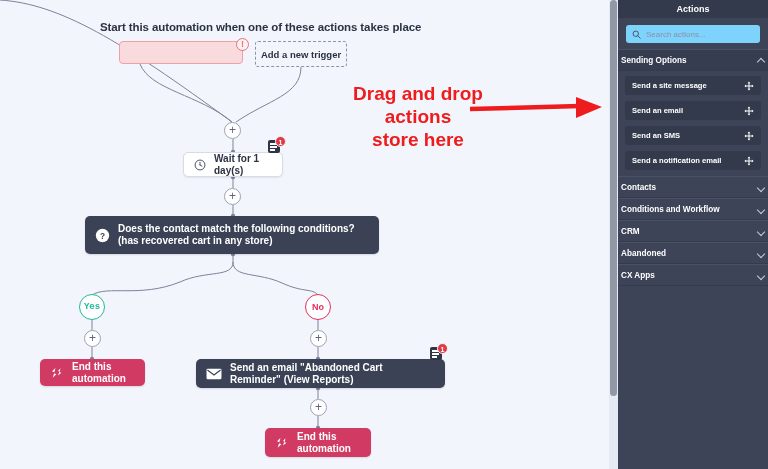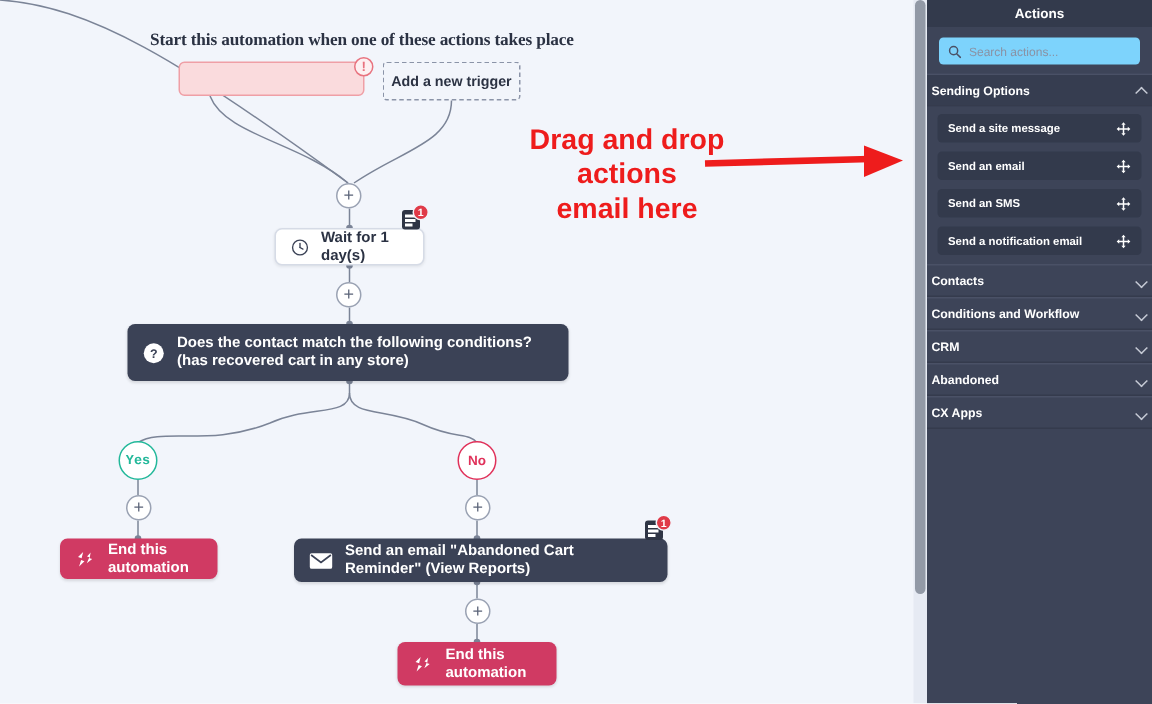--- a/index.html
+++ b/index.html
@@ -27,21 +27,20 @@
   #edges { position: absolute; left: 0; top: 0; width: 618px; height: 469px; }
 
   .heading {
     position: absolute;
     left: 100px; top: 21px;
     font-size: 11.5px;
     font-weight: bold;
     color: #2b3243;
     letter-spacing: -0.1px;
     white-space: nowrap;
-    font-family: Liberation Serif, serif;
   }
 
   .trigger-box {
     position: absolute;
     left: 119px; top: 41px;
     width: 124px; height: 23px;
     background: #fadbdd;
     border: 1px solid #ef9fa6;
     border-radius: 4px;
   }
@@ -395,21 +394,21 @@
           <path d="M6.2 1.2 L2.2 5.0 L5.0 6.0 L3.0 12.4 L7.2 8.4 L4.6 7.4 Z" fill="#fff"></path>
           <path d="M12.0 1.6 L9.2 4.6 L11.0 5.2 L9.0 10.0 L13.2 6.6 L11.2 6.0 Z" fill="#fff"></path>
         </svg>
       </span>
       <span class="node-label">End this automation</span>
     </div>
 
     <div class="annot-text">
       <div>Drag and drop</div>
       <div>actions</div>
-      <div>email here</div>
+      <div>store here</div>
     </div>
     <div class="annot-arrow">
       <svg width="136" height="24" viewBox="0 0 136 24">
         <line x1="2" y1="13" x2="112" y2="10" stroke="#ee1c1c" stroke-width="4.5"></line>
         <path d="M108 1 L134 11 L108 22 Z" fill="#ee1c1c"></path>
       </svg>
     </div>
   </div>
 
   <div class="scrollbar-track"></div>

